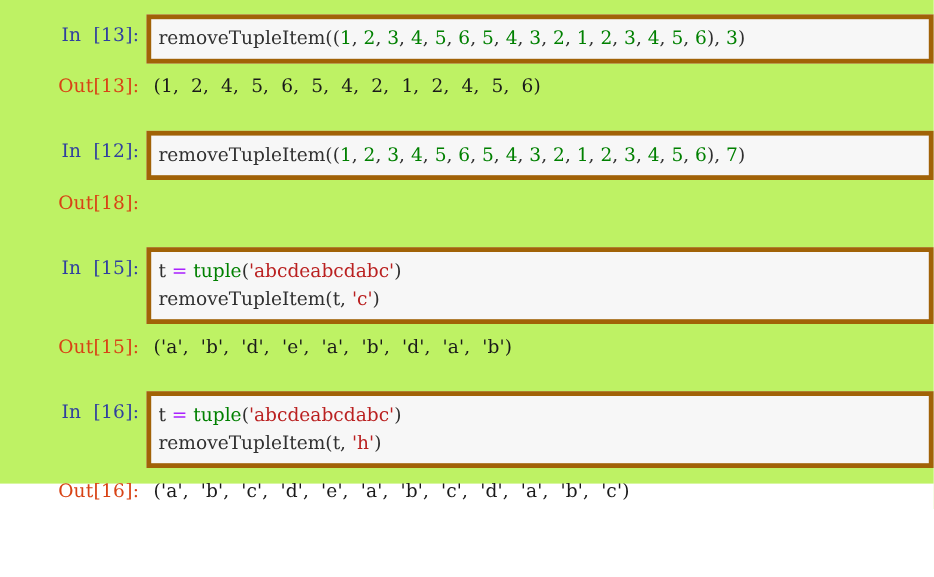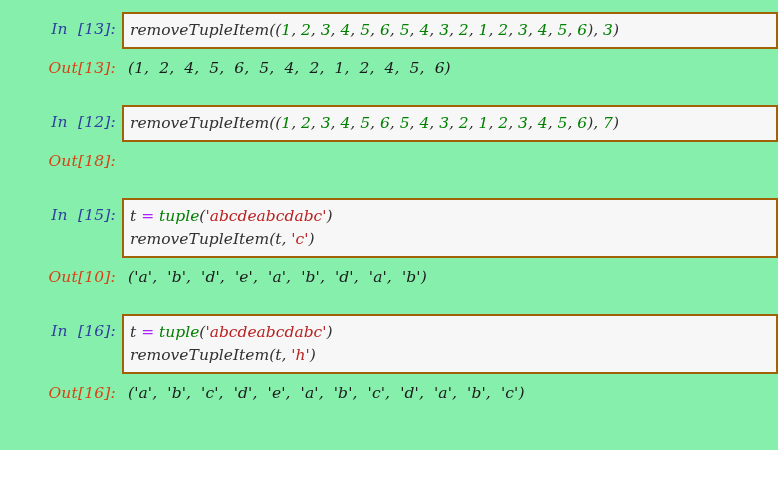--- a/index.html
+++ b/index.html
@@ -10,23 +10,22 @@
   body {
     width: 778px;
     height: 481px;
     overflow: hidden;
     font-family: "DejaVu Serif", serif;
   }
 
   #notebook {
     position: relative;
     width: 778px;
-    height: 450px;
-    background: #86efac;
-    font-style: italic;
+    height: 403px;
+    background: #bef264;
   }
 
   
   .cell {
     position: relative;
     width: 778px;
   }
   .row {
     display: flex;
     align-items: flex-start;
@@ -57,21 +56,21 @@
     padding-top: 6px;
   }
   .prompt-pad-out {
     padding-top: 1px;
   }
 
   
   .input-box {
     flex: 1 1 auto;
     background: #f7f7f7;
-    border: 2px solid #a16207;
+    border: 4px solid #a16207;
     box-sizing: border-box;
     padding: 5px 6px 5px 6px;
     min-height: 23px;
   }
   .code-line {
     font-family: "DejaVu Serif", serif;
     font-size: 15.5px;
     line-height: 23px;
     color: #303030;
     white-space: pre;
@@ -139,21 +138,21 @@
       <div class="cell">
         <div class="row">
           <div class="prompt prompt-in prompt-pad">In  [15]:</div>
           <div class="input-box">
             <div class="code-line"><span class="tok-plain">t </span><span class="tok-op">=</span><span class="tok-plain"> </span><span class="tok-builtin">tuple</span><span class="tok-punct">(</span><span class="tok-str">'abcdeabcdabc'</span><span class="tok-punct">)</span></div>
             <div class="code-line"><span class="tok-plain">removeTupleItem</span><span class="tok-punct">(t, </span><span class="tok-str">'c'</span><span class="tok-punct">)</span></div>
           </div>
         </div>
         <div class="gap-in-out"></div>
         <div class="row">
-          <div class="prompt prompt-out prompt-pad-out">Out[10]:</div>
+          <div class="prompt prompt-out prompt-pad-out">Out[15]:</div>
           <div class="output-text">('a',  'b',  'd',  'e',  'a',  'b',  'd',  'a',  'b')</div>
         </div>
         <div class="gap-cell"></div>
       </div>
       <div class="cell">
         <div class="row">
           <div class="prompt prompt-in prompt-pad">In  [16]:</div>
           <div class="input-box">
             <div class="code-line"><span class="tok-plain">t </span><span class="tok-op">=</span><span class="tok-plain"> </span><span class="tok-builtin">tuple</span><span class="tok-punct">(</span><span class="tok-str">'abcdeabcdabc'</span><span class="tok-punct">)</span></div>
             <div class="code-line"><span class="tok-plain">removeTupleItem</span><span class="tok-punct">(t, </span><span class="tok-str">'h'</span><span class="tok-punct">)</span></div>

